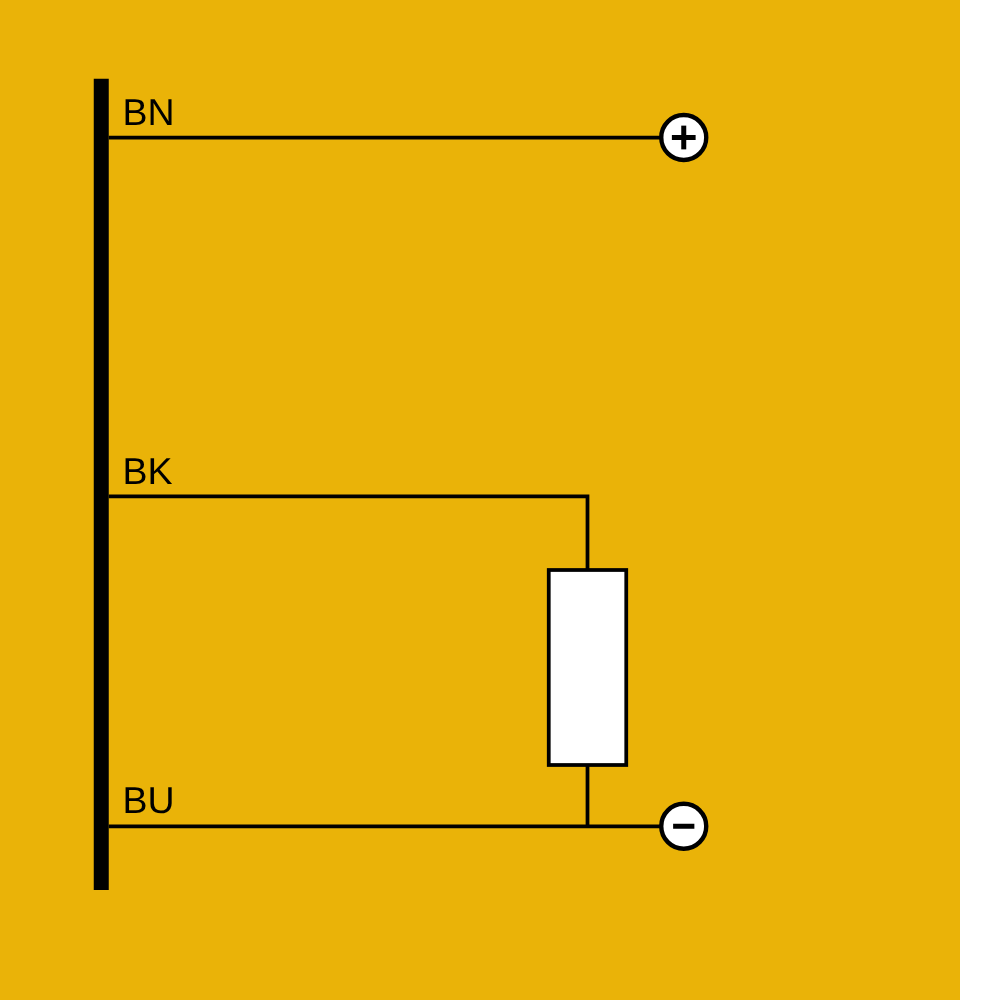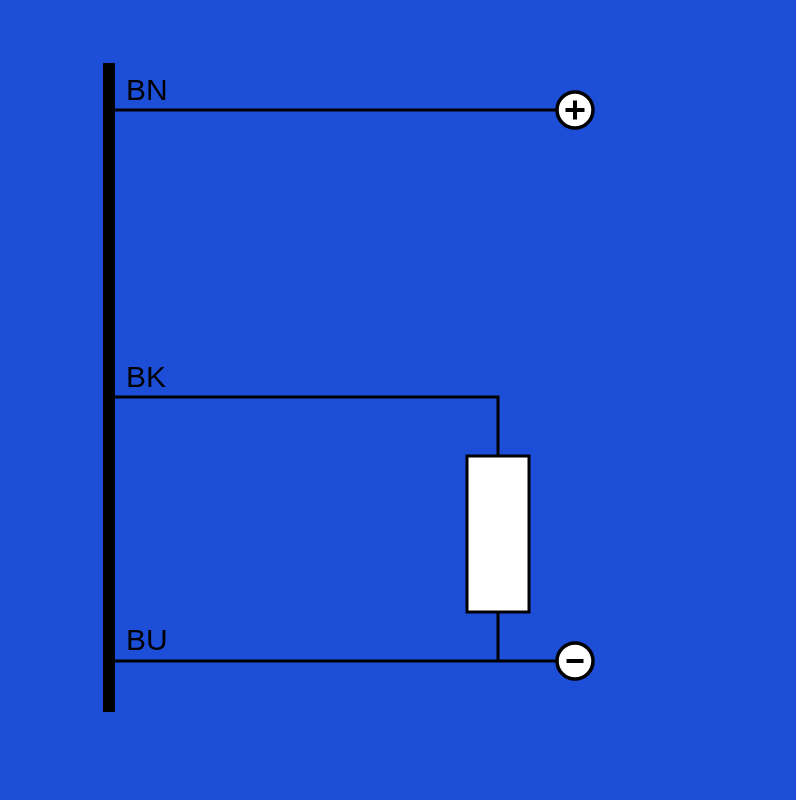--- a/index.html
+++ b/index.html
@@ -7,22 +7,21 @@
     padding: 0;
     width: 800px;
     height: 800px;
     background: #ffffff;
     overflow: hidden;
   }
   .diagram-stage {
     width: 768px;
     height: 800px;
     position: relative;
-    background: #1d4ed8;
-    padding-left: 28px;
+    background: #eab308;
   }
   .wire-label {
     font-family: "Liberation Sans", sans-serif;
     font-size: 30px;
     font-weight: 400;
     fill: #000000;
   }
   svg {
     display: block;
   }

